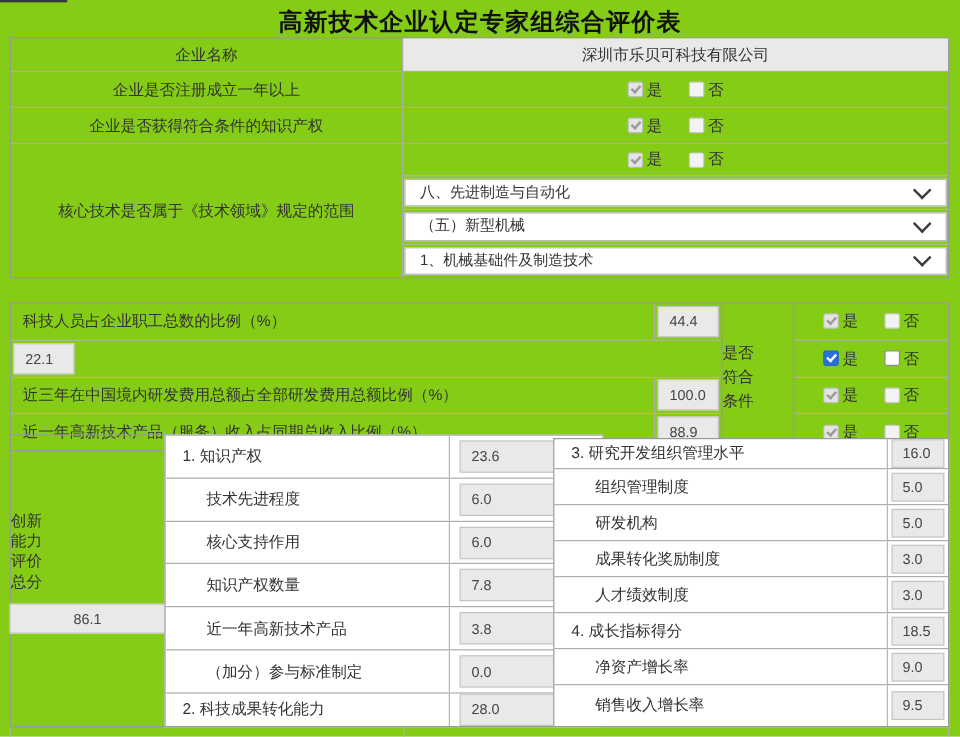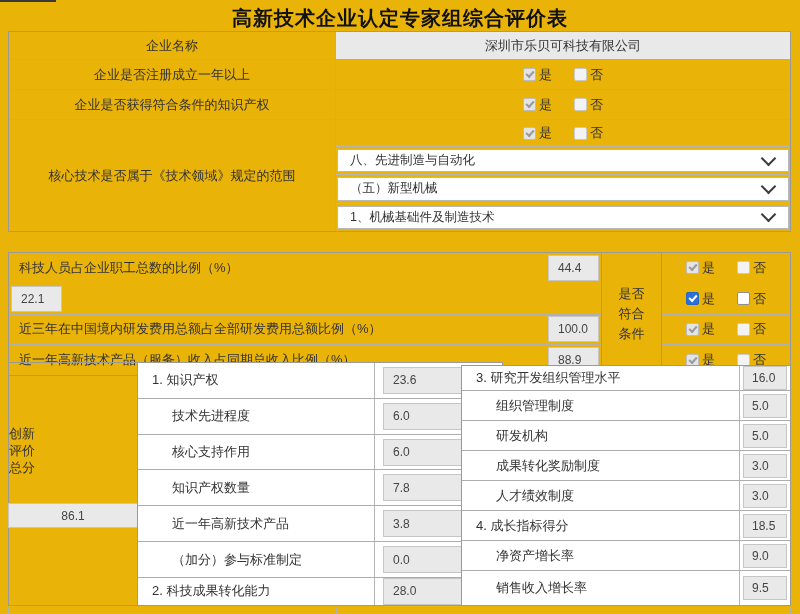--- a/index.html
+++ b/index.html
@@ -1,16 +1,16 @@
 <!DOCTYPE html>
 <html><head>
 <meta charset="utf-8">
 <style>
   html,body{margin:0;padding:0;background:#fff;}
-  #page{position:relative;width:800px;height:614px;background:#eab308;overflow:hidden;
+  #page{position:relative;width:800px;height:614px;background:#84cc16;overflow:hidden;
         font-family:"Liberation Sans","DejaVu Sans",sans-serif;color:#333;font-size:13px;}
   .artifact{position:absolute;left:0;top:0;width:56px;height:2px;background:#3a3a3a;}
   .title{position:absolute;left:0;top:5px;width:100%;text-align:center;
          font-size:20px;font-weight:bold;color:#111;letter-spacing:1px;}
   .graybox{background:#e9e9e9;border:1px solid #c6c6c6;box-sizing:border-box;
            display:flex;align-items:center;font-size:12px;color:#444;}
 
   
   .cb{position:relative;display:inline-block;width:13px;height:13px;border:1px solid #999;
       background:#fff;border-radius:2px;vertical-align:-2px;margin-right:3px;box-sizing:border-box;}
@@ -48,21 +48,21 @@
   
   .t2{position:absolute;left:8px;top:252px;width:783px;height:124px;border:1px solid #9a9a9a;
       box-sizing:border-box;display:flex;}
   .t2main{width:592px;display:flex;flex-direction:column;}
   .t2row{flex:1;display:flex;border-bottom:1px solid #b0b0b0;box-sizing:border-box;}
   .t2row:last-child{border-bottom:none;}
   .t2lbl{flex:1;border-right:1px solid #b0b0b0;box-sizing:border-box;display:flex;align-items:center;padding-left:10px;}
   .t2val{width:55px;display:flex;align-items:center;}
   .t2val .graybox{width:51px;height:26px;margin-left:2px;padding-left:9px;}
   .t2cond{width:61px;border-left:1px solid #9a9a9a;border-right:1px solid #9a9a9a;box-sizing:border-box;
-          display:flex;align-items:center;justify-content:center;text-align:center;line-height:20px;}
+          display:flex;align-items:center;justify-content:flex-start;text-align:center;line-height:20px;}
   .t2cbcol{flex:1;display:flex;flex-direction:column;}
   .t2cbrow{flex:1;display:flex;align-items:center;justify-content:center;border-bottom:1px solid #b0b0b0;box-sizing:border-box;}
   .t2cbrow:last-child{border-bottom:none;}
 
   
   .t3total{position:absolute;left:8px;top:362px;width:130px;height:244px;border:1px solid #9a9a9a;box-sizing:border-box;}
   .t3totallabel{position:absolute;left:0;top:62px;width:100%;text-align:left;line-height:17px;}
   .t3totalval{position:absolute;left:-1px;top:140px;width:130px;height:25px;justify-content:center;}
   .t3{box-sizing:border-box;border:1px solid #9a9a9a;display:flex;flex-direction:column;position:absolute;background:#fff;}
   .t3left{left:137px;top:362px;width:366px;height:244px;}
@@ -249,20 +249,21 @@
               <span>否</span>
             </span>
         </div>
       </div>
     </div>
   </div>
 
   <div class="t3total">
     <div class="t3totallabel">
       <div>创新</div>
+      <div>能力</div>
       <div>评价</div>
       <div>总分</div>
     </div>
     <div class="graybox t3totalval">86.1</div>
   </div>
 
   <div class="t3 t3left">
     <div class="t3row">
       <div class="t3lbl">1. 知识产权</div>
       <div class="t3valcell">

